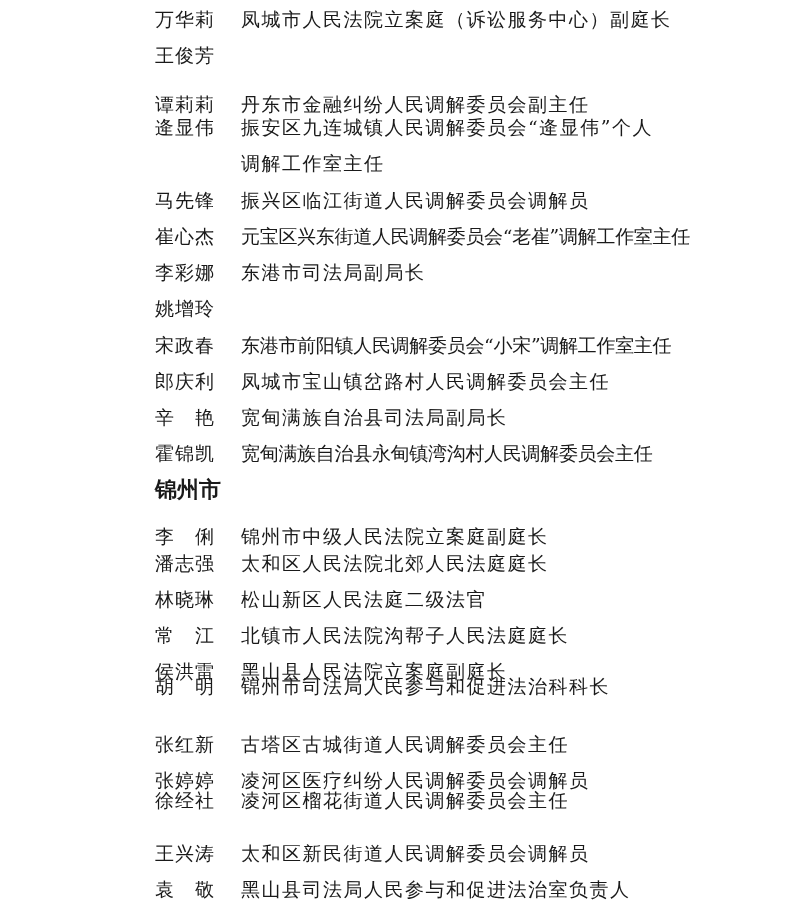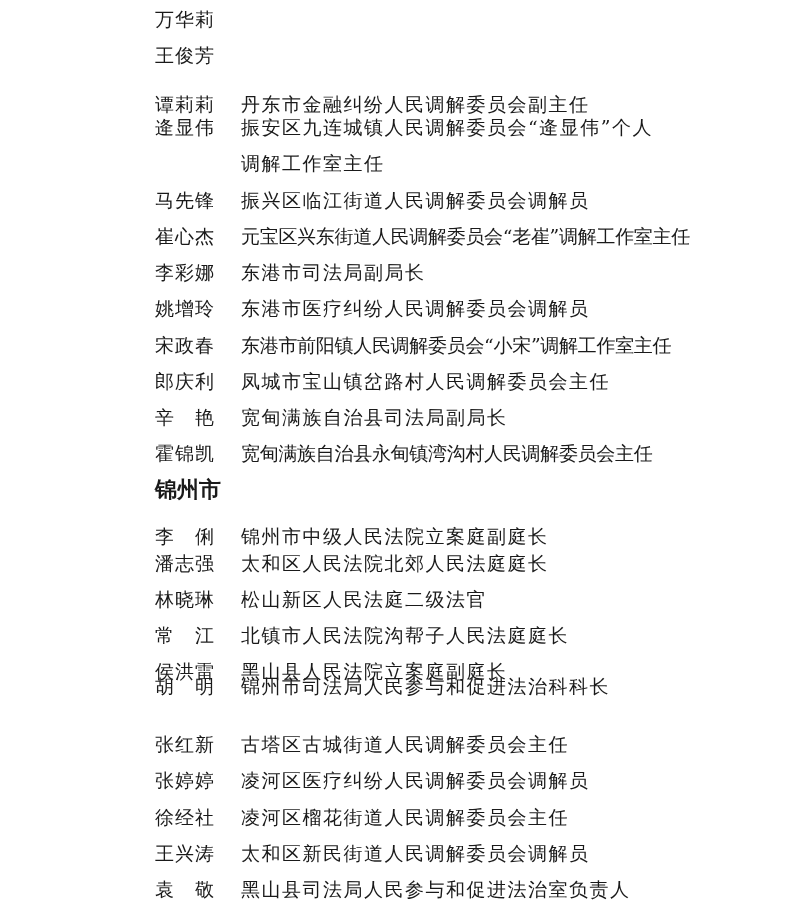--- a/index.html
+++ b/index.html
@@ -13,20 +13,21 @@
     .heading { position:absolute; left:155px; font-size:22px; font-weight:bold; line-height:36px;
       font-family:"DejaVu Sans","Liberation Sans",sans-serif; }
   </style>
 </head>
 <body>
 
 <div id="list">
 
   <div class="row" style="top:1px">
     <span class="name">万华莉</span>
+    <span class="title">凤城市人民法院立案庭（诉讼服务中心）副庭长</span>
   </div>
   <div class="row" style="top:37px">
     <span class="name">王俊芳</span>
   </div>
   <div class="row" style="top:86px">
     <span class="name">谭莉莉</span>
     <span class="title">丹东市金融纠纷人民调解委员会副主任</span>
   </div>
   <div class="row" style="top:109px">
     <span class="name">逄显伟</span>
@@ -42,21 +43,20 @@
   <div class="row" style="top:218px">
     <span class="name">崔心杰</span>
     <span class="title tight">元宝区兴东街道人民调解委员会“老崔”调解工作室主任</span>
   </div>
   <div class="row" style="top:254px">
     <span class="name">李彩娜</span>
     <span class="title">东港市司法局副局长</span>
   </div>
   <div class="row" style="top:290px">
     <span class="name">姚增玲</span>
-    <span class="title">东港市医疗纠纷人民调解委员会调解员</span>
   </div>
   <div class="row" style="top:327px">
     <span class="name">宋政春</span>
     <span class="title tight">东港市前阳镇人民调解委员会“小宋”调解工作室主任</span>
   </div>
   <div class="row" style="top:363px">
     <span class="name">郎庆利</span>
     <span class="title">凤城市宝山镇岔路村人民调解委员会主任</span>
   </div>
   <div class="row" style="top:399px">
@@ -95,21 +95,21 @@
     <span class="title">锦州市司法局人民参与和促进法治科科长</span>
   </div>
   <div class="row" style="top:726px">
     <span class="name">张红新</span>
     <span class="title">古塔区古城街道人民调解委员会主任</span>
   </div>
   <div class="row" style="top:762px">
     <span class="name">张婷婷</span>
     <span class="title">凌河区医疗纠纷人民调解委员会调解员</span>
   </div>
-  <div class="row" style="top:799px">
+  <div class="row" style="top:782px">
     <span class="name">徐经社</span>
     <span class="title">凌河区榴花街道人民调解委员会主任</span>
   </div>
   <div class="row" style="top:835px">
     <span class="name">王兴涛</span>
     <span class="title">太和区新民街道人民调解委员会调解员</span>
   </div>
   <div class="row" style="top:871px">
     <span class="name">袁　敬</span>
     <span class="title">黑山县司法局人民参与和促进法治室负责人</span>

